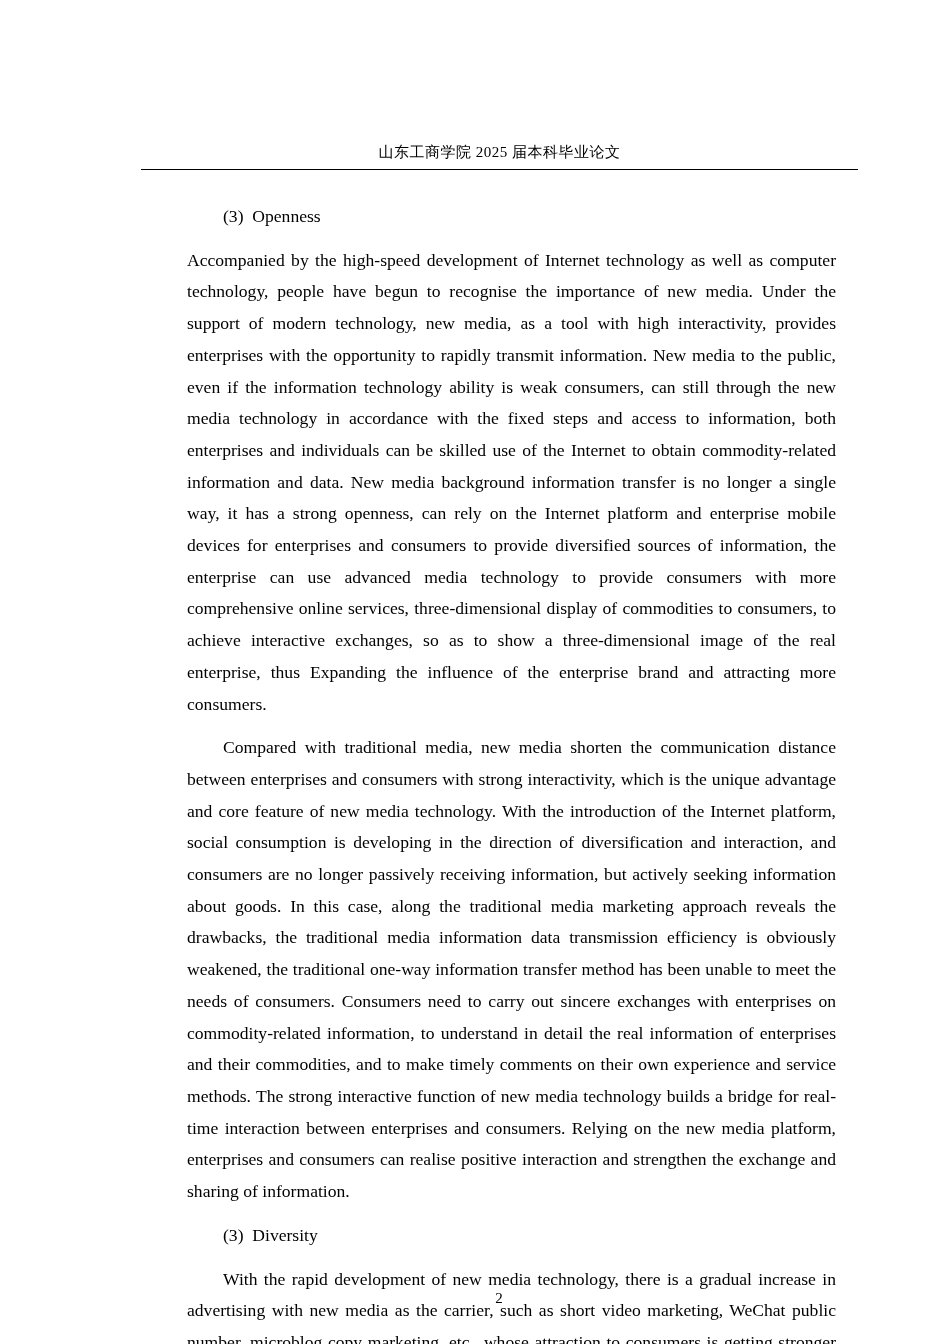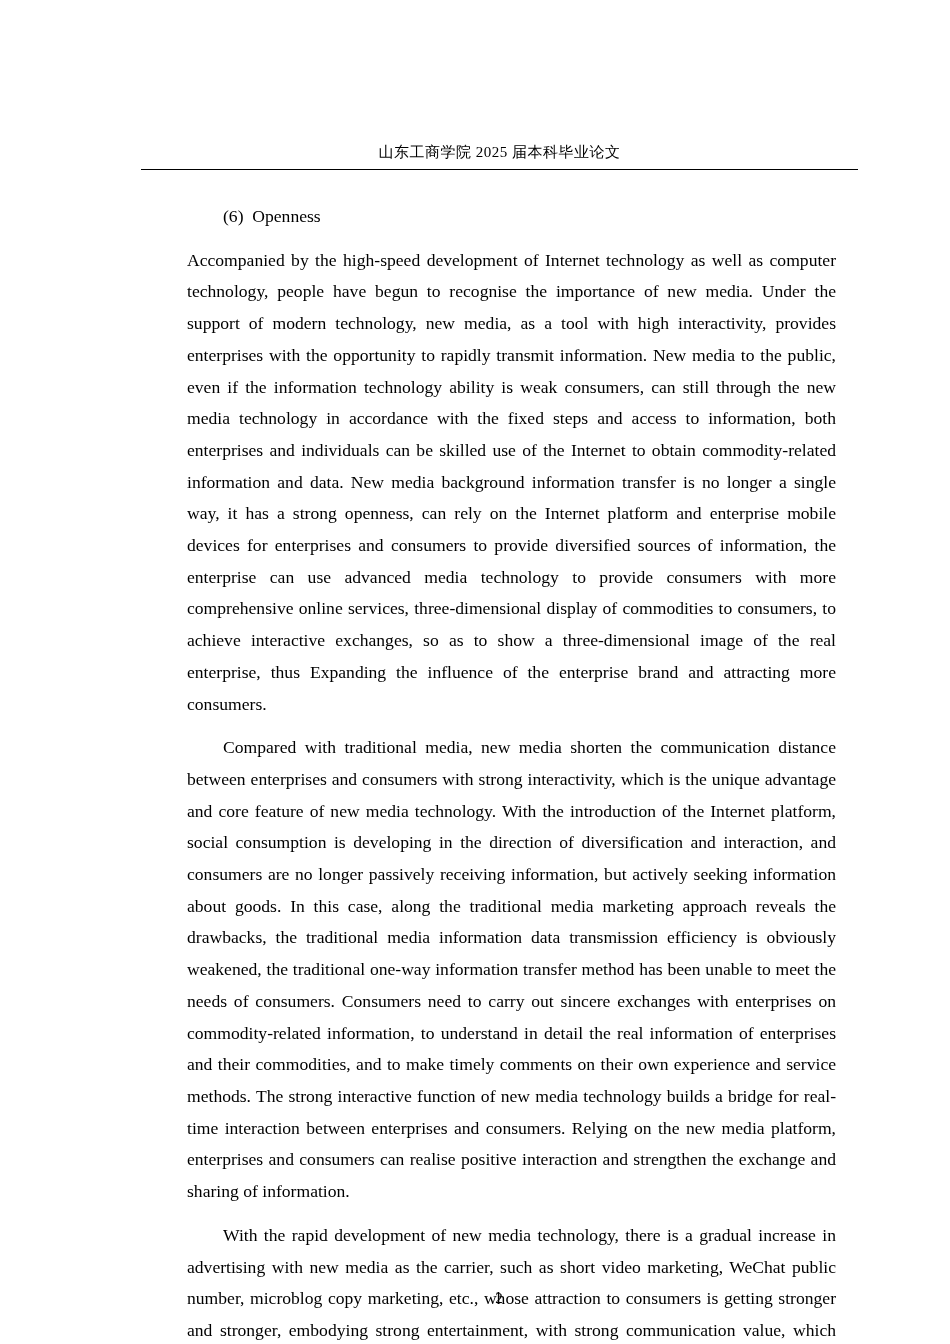--- a/index.html
+++ b/index.html
@@ -65,29 +65,30 @@
 
 <div class="page">
 
   <div class="doc-header">
     <span>山东工商学院 2025 届本科毕业论文</span>
   </div>
 
   <div class="doc-content">
 
     <div class="section">
-      <div class="section-heading">(6)  Openness</div>
+      <div class="section-heading">(3)  Openness</div>
       <p class="para no-indent">Accompanied by the high-speed development of Internet technology as well as computer technology, people have begun to recognise the importance of new media. Under the support of modern technology, new media, as a tool with high interactivity, provides enterprises with the opportunity to rapidly transmit information. New media to the public, even if the information technology ability is weak consumers, can still through the new media technology in accordance with the fixed steps and access to information, both enterprises and individuals can be skilled use of the Internet to obtain commodity-related information and data. New media background information transfer is no longer a single way, it has a strong openness, can rely on the Internet platform and enterprise mobile devices for enterprises and consumers to provide diversified sources of information, the enterprise can use advanced media technology to provide consumers with more comprehensive online services, three-dimensional display of commodities to consumers, to achieve interactive exchanges, so as to show a three-dimensional image of the real enterprise, thus Expanding the influence of the enterprise brand and attracting more consumers.</p>
     </div>
 
     <div class="section">
       <p class="para indent">Compared with traditional media, new media shorten the communication distance between enterprises and consumers with strong interactivity, which is the unique advantage and core feature of new media technology. With the introduction of the Internet platform, social consumption is developing in the direction of diversification and interaction, and consumers are no longer passively receiving information, but actively seeking information about goods. In this case, along the traditional media marketing approach reveals the drawbacks, the traditional media information data transmission efficiency is obviously weakened, the traditional one-way information transfer method has been unable to meet the needs of consumers. Consumers need to carry out sincere exchanges with enterprises on commodity-related information, to understand in detail the real information of enterprises and their commodities, and to make timely comments on their own experience and service methods. The strong interactive function of new media technology builds a bridge for real-time interaction between enterprises and consumers. Relying on the new media platform, enterprises and consumers can realise positive interaction and strengthen the exchange and sharing of information.</p>
     </div>
 
     <div class="section">
+      <div class="section-heading">(3)  Diversity</div>
       <p class="para indent">With the rapid development of new media technology, there is a gradual increase in advertising with new media as the carrier, such as short video marketing, WeChat public number, microblog copy marketing, etc., whose attraction to consumers is getting stronger and stronger, embodying strong entertainment, with strong communication value, which can maximally enrich</p>
     </div>
 
   </div>
 
   <div class="doc-footer">
     <span>2</span>
   </div>
 
 </div>

